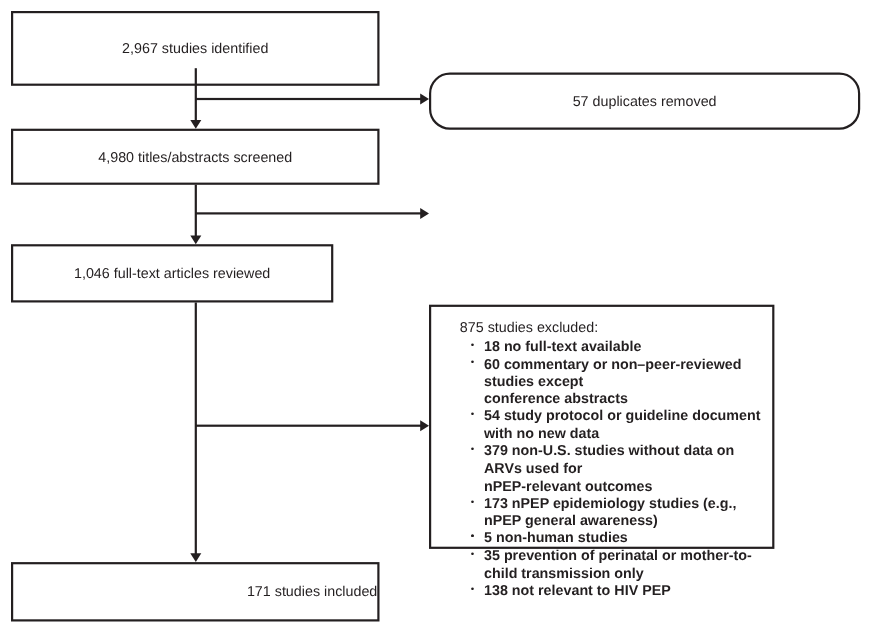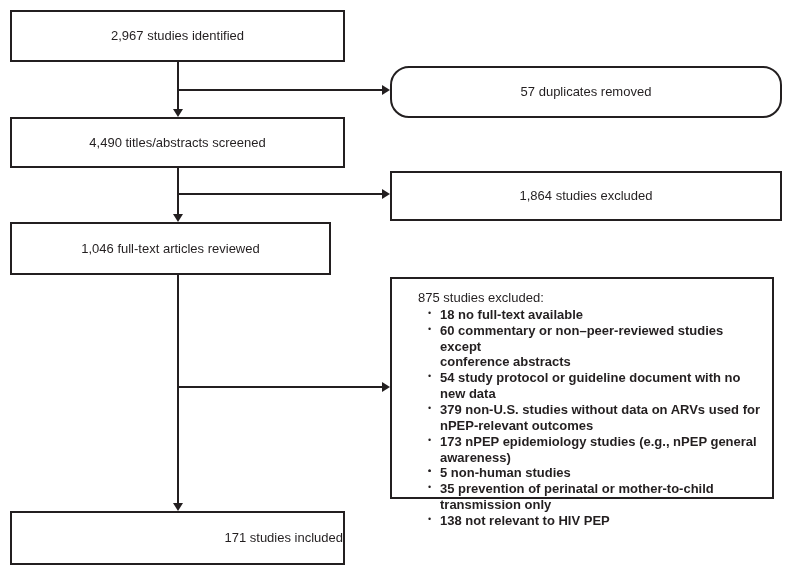--- a/index.html
+++ b/index.html
@@ -21,30 +21,30 @@
     background: #ffffff;
     box-sizing: border-box;
     display: flex;
     align-items: center;
     justify-content: center;
     text-align: center;
     font-size: 13px;
     line-height: 1.2;
   }
   
-  .box-identified   { left: 10px;  top: 10px;  width: 335px; height: 52px; }
+  .box-identified   { left: 10px;  top: 10px;  width: 335px; height: 68px; }
   .box-screened     { left: 10px;  top: 117px; width: 335px; height: 51px; }
-  .box-fulltext     { left: 10px;  top: 222px; width: 321px; height: 53px; }
+  .box-fulltext     { left: 10px;  top: 222px; width: 293px; height: 53px; }
   .box-included     { left: 10px;  top: 511px; width: 335px; height: 54px; justify-content: flex-end; }
   
   .box-duplicates   { left: 390px; top: 66px;  width: 392px; height: 52px; border-radius: 19px; }
   .box-excl-screen  { left: 390px; top: 171px; width: 392px; height: 50px; }
   
   .box-exclusions {
-    left: 390px; top: 277px; width: 384px; height: 222px;
+    left: 390px; top: 277px; width: 314px; height: 222px;
     display: block;
     text-align: left;
     padding: 11px 10px 10px 26px;
     font-size: 13px;
     line-height: 1.22;
   }
   .box-exclusions .excl-title {
     margin: 0 0 1px 0;
     font-size: 13px;
   }
@@ -106,38 +106,35 @@
 </head>
 <body>
 
 <div class="canvas">
 
   <div class="flow-box box-identified">
     <span>2,967 studies identified</span>
   </div>
 
   <div class="flow-box box-screened">
-    <span>4,490 titles/abstracts screened</span>
+    <span>4,980 titles/abstracts screened</span>
   </div>
 
   <div class="flow-box box-fulltext">
     <span>1,046 full-text articles reviewed</span>
   </div>
 
   <div class="flow-box box-included">
     <span>171 studies included</span>
   </div>
 
   <div class="flow-box box-duplicates">
     <span>57 duplicates removed</span>
   </div>
 
-  <div class="flow-box box-excl-screen">
-    <span>1,864 studies excluded</span>
-  </div>
 
   <div class="flow-box box-exclusions">
     <p class="excl-title">875 studies excluded:</p>
     <ul class="excl-list">
       <li>
         <span class="bullet">•</span>
         <span class="item-text">18 no full-text available</span>
       </li>
       <li>
         <span class="bullet">•</span>

